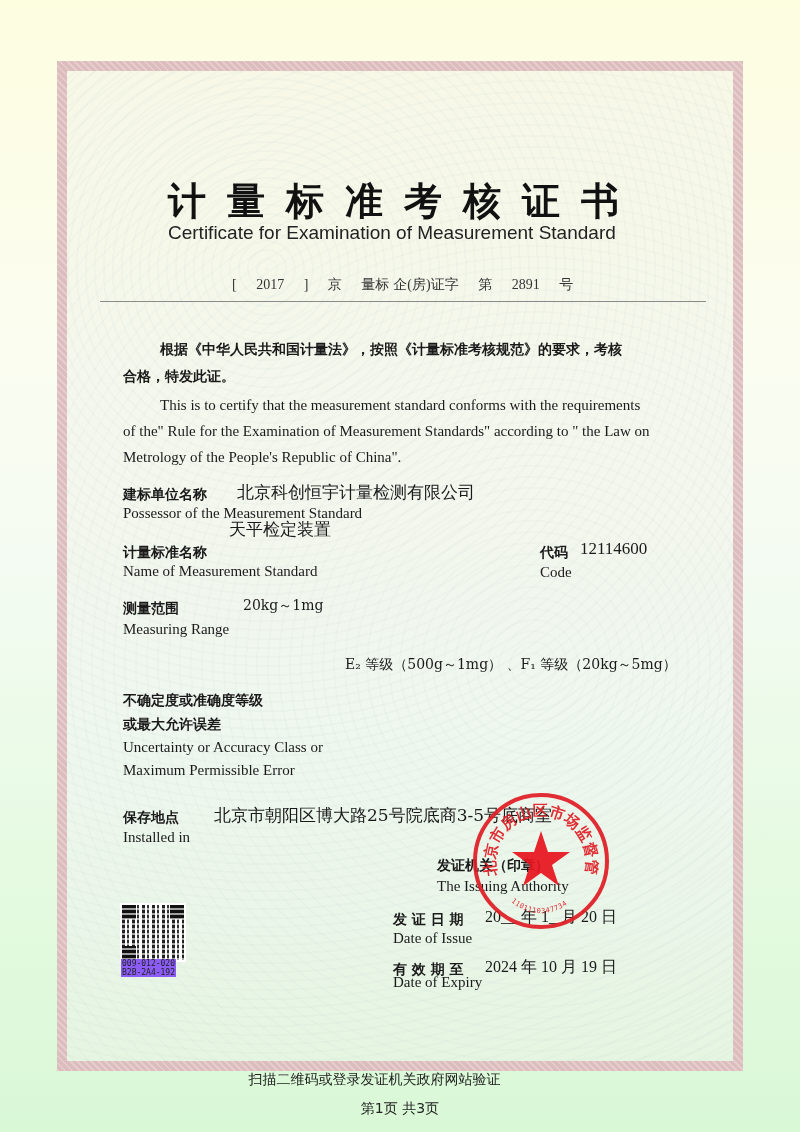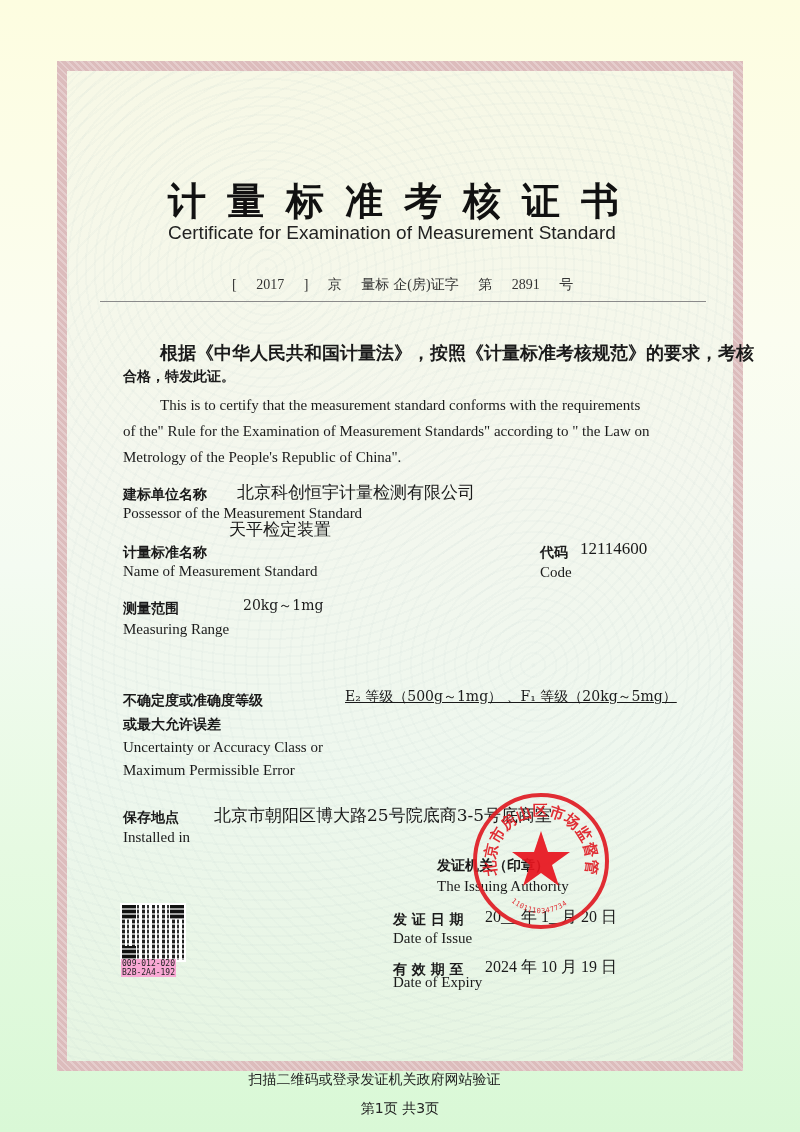--- a/index.html
+++ b/index.html
@@ -58,21 +58,21 @@
       repeating-linear-gradient(90deg, #222 0 3px, #fff 3px 5px, #333 5px 7px, #fff 7px 10px),
       #fff;
     outline: 2px solid #fff;
   }
   .qr-inner {
     position: absolute; inset: 0;
     background: repeating-linear-gradient(0deg, rgba(255,255,255,0.6) 0 2px, transparent 2px 5px);
   }
   .qr-code {
     left: 121px; top: 959px; font-family: "DejaVu Sans Mono", monospace;
-    font-size: 8px; line-height: 9px; color: #222; background: #f9a8d4; padding: 0 1px;
+    font-size: 8px; line-height: 9px; color: #222; background: #8b5cf6; padding: 0 1px;
   }
   .stamp {
     left: 473px; top: 793px; width: 136px; height: 136px;
     border-radius: 50%; border: 4px solid #e01c24; box-sizing: border-box;
     color: #e01c24; opacity: 0.92;
   }
   .stamp-text {
     position: absolute; left: 0; top: 0; width: 100%; height: 100%;
   }
   .footer1 {
@@ -97,21 +97,21 @@
   <span>2017</span>
   <span>]</span>
   <span>京</span>
   <span style="margin-right:4px">量标</span><span>企(房)证字</span>
   <span>第</span>
   <span>2891</span>
   <span>号</span>
 </div>
 <div class="abs rule"></div>
 
-<div class="abs cn-bold" style="left:160px; top:341px; font-size:18px;">根据《中华人民共和国计量法》，按照《计量标准考核规范》的要求，考核</div>
+<div class="abs cn-bold" style="left:160px; top:341px; font-size:14px;">根据《中华人民共和国计量法》，按照《计量标准考核规范》的要求，考核</div>
 <div class="abs cn-bold" style="left:123px; top:368px; font-size:14px;">合格，特发此证。</div>
 <div class="abs para" style="left:160px; top:392px;">This is to certify that the measurement standard conforms with the  requirements</div>
 <div class="abs para" style="left:123px; top:418px;">of the" Rule for the Examination of Measurement Standards" according to " the Law on</div>
 <div class="abs para" style="left:123px; top:444px;">Metrology of the People's Republic of China".</div>
 
 <div class="abs cn-bold" style="left:123px; top:486px;">建标单位名称</div>
 <div class="abs cn-val" style="left:229px; top:481px;margin-left:8px;">北京科创恒宇计量检测有限公司</div>
 <div class="abs en-label" style="left:123px; top:505px;">Possessor of the Measurement Standard</div>
 
 <div class="abs cn-bold" style="left:123px; top:544px;">计量标准名称</div>
@@ -121,21 +121,21 @@
 <div class="abs cn-bold" style="left:540px; top:544px;">代码</div>
 <div class="abs" style="left:580px; top:539px; font-size:17px;">12114600</div>
 <div class="abs en-label" style="left:540px; top:564px;">Code</div>
 
 <div class="abs cn-bold" style="left:123px; top:600px;">测量范围</div>
 <div class="abs small-val" style="left:243px; top:597px;">20kg～1mg</div>
 <div class="abs en-label" style="left:123px; top:621px;">Measuring Range</div>
 
 <div class="abs cn-bold" style="left:123px; top:692px;">不确定度或准确度等级</div>
 <div class="abs cn-bold" style="left:123px; top:716px;">或最大允许误差</div>
-<div class="abs small-val" style="left:345px; top:688px;text-decoration:underline;">E₂ 等级（500g～1mg）  、F₁ 等级（20kg～5mg）</div>
+<div class="abs small-val" style="left:345px; top:656px;">E₂ 等级（500g～1mg）  、F₁ 等级（20kg～5mg）</div>
 <div class="abs en-label" style="left:123px; top:739px;">Uncertainty or Accuracy Class or</div>
 <div class="abs en-label" style="left:123px; top:762px;">Maximum Permissible Error</div>
 
 <div class="abs cn-bold" style="left:123px; top:809px;">保存地点</div>
 <div class="abs cn-val" style="left:214px; top:804px;">北京市朝阳区博大路25号院底商3-5号底商室</div>
 <div class="abs en-label" style="left:123px; top:829px;">Installed in</div>
 
 <div class="abs cn-bold" style="left:437px; top:857px;">发证机关（印章）</div>
 <div class="abs en-label" style="left:437px; top:878px;">The Issuing Authority</div>
 

